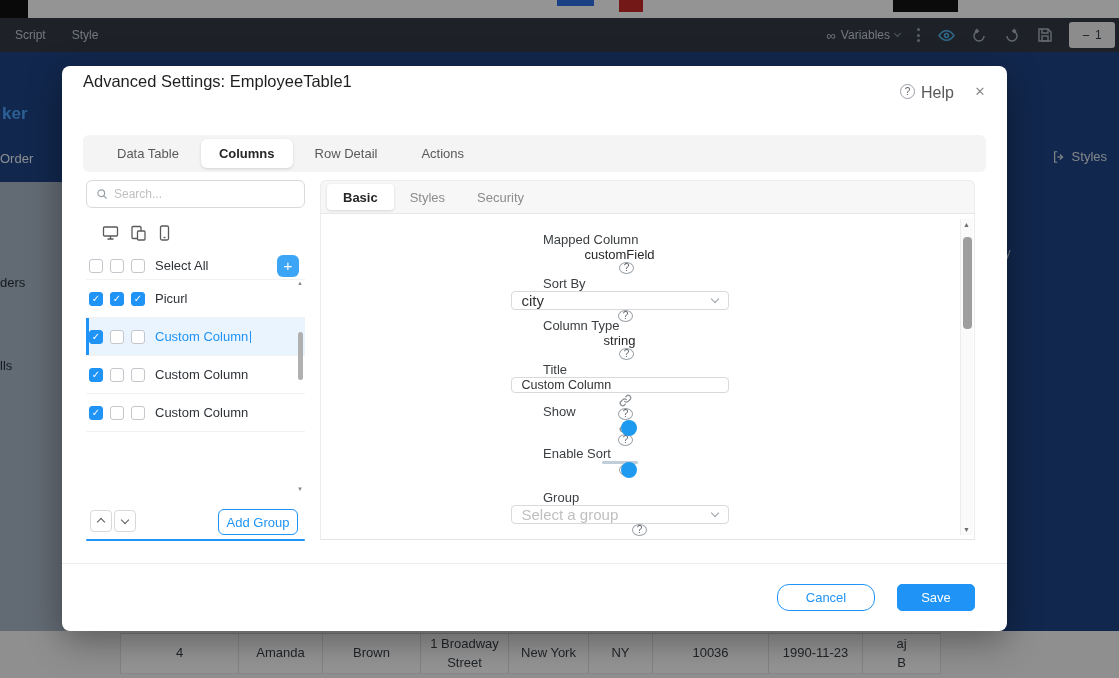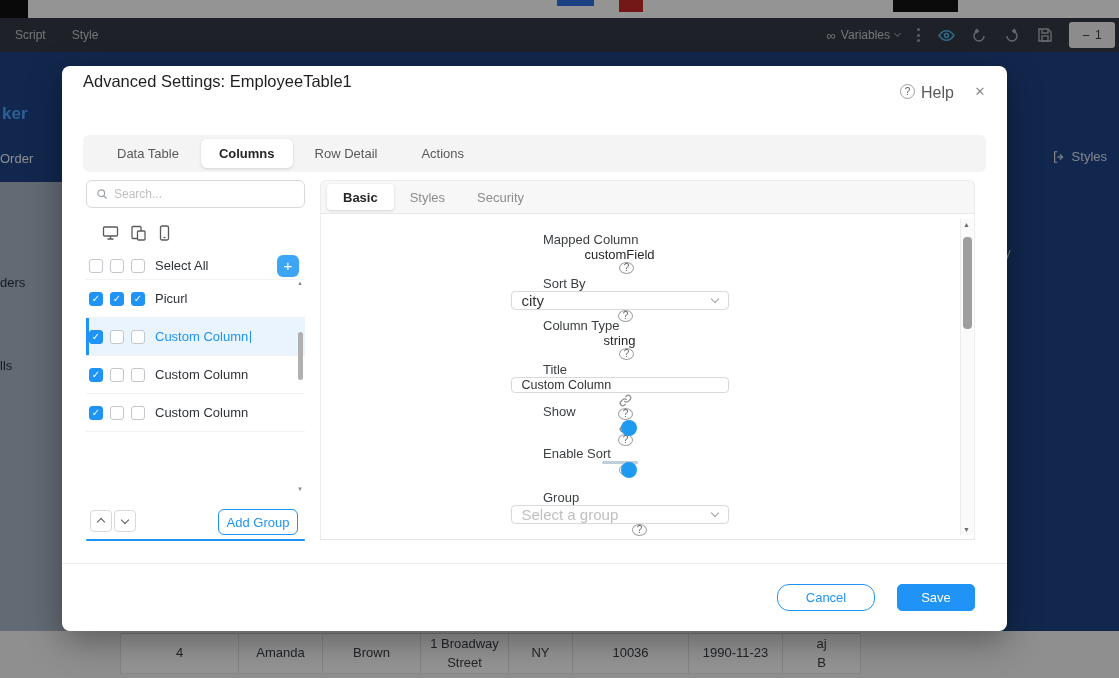--- a/index.html
+++ b/index.html
@@ -204,20 +204,21 @@
     </div>
   </div>
 
   <div class="bg-bottom">
     <div class="bg-table">
         <div class="bg-cell" style="width: 118px;">4</div>
         <div class="bg-cell" style="width: 84px;">Amanda</div>
         <div class="bg-cell" style="width: 98px;">Brown</div>
         <div class="bg-cell" style="width: 88px;">1 Broadway
 Street</div>
+        <div class="bg-cell" style="width: 80px;">New York</div>
         <div class="bg-cell" style="width: 64px;">NY</div>
         <div class="bg-cell" style="width: 116px;">10036</div>
         <div class="bg-cell" style="width: 94px;">1990-11-23</div>
         <div class="bg-cell" style="width: 78px;">aj
 B</div>
       </div>
   </div>
 
   <div class="overlay"></div>
 

